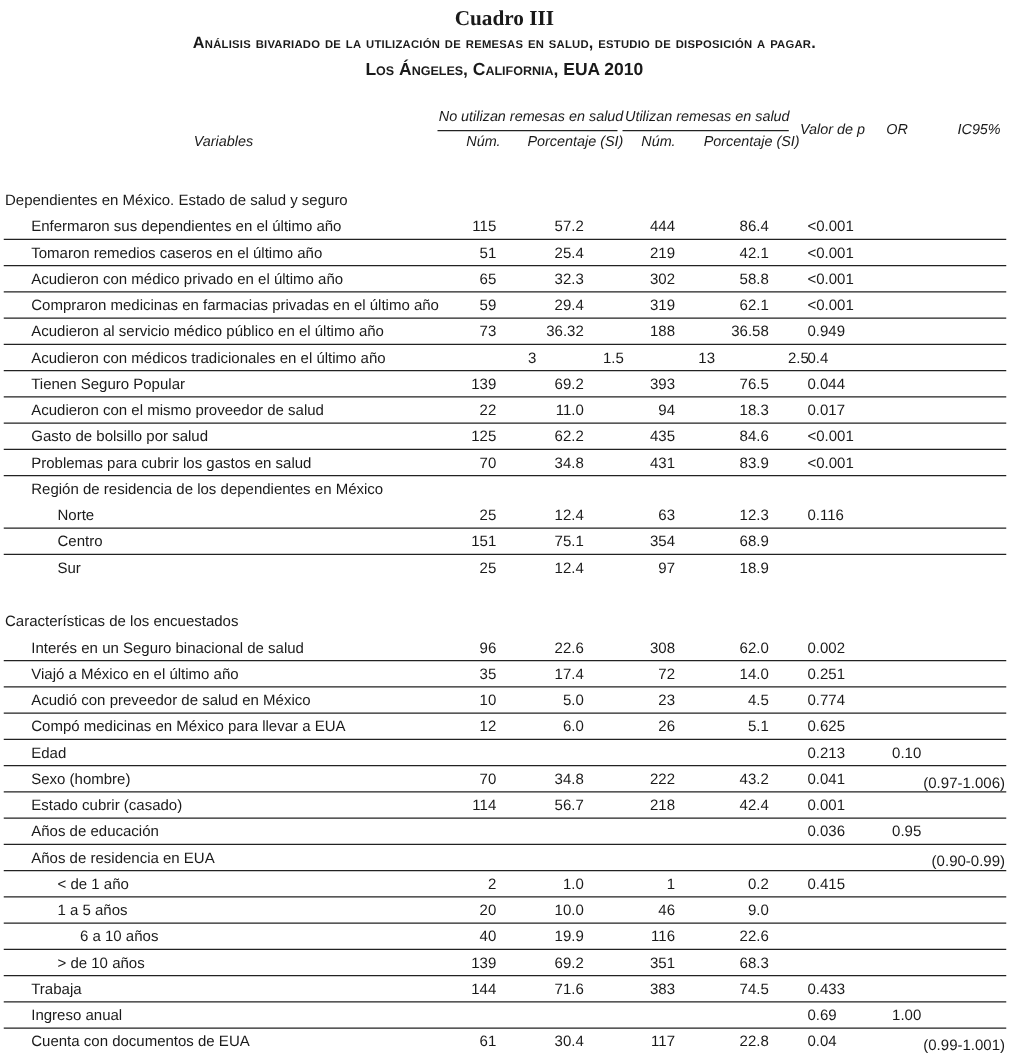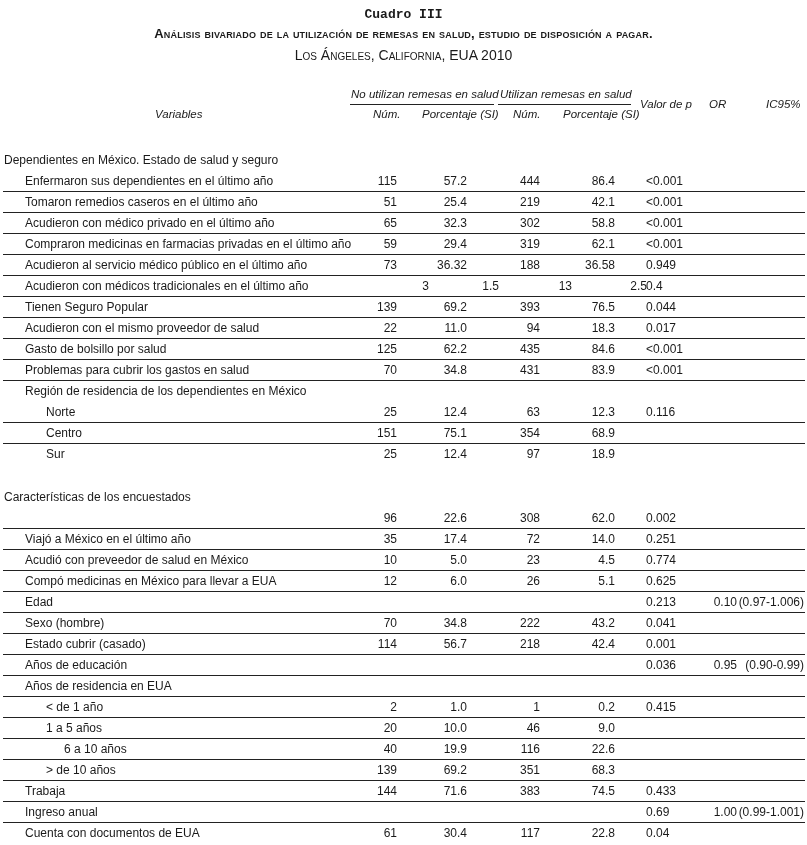--- a/index.html
+++ b/index.html
@@ -1,37 +1,37 @@
 <!DOCTYPE html>
 <html><head>
 <meta charset="utf-8">
 <style>
   html, body { margin: 0; padding: 0; background: #ffffff; }
   body {
     width: 807px; height: 845px; position: relative; overflow: hidden;
     font-family: "DejaVu Sans", sans-serif; color: #1a1a1a;
   }
   .title-block { position: absolute; left: 0; top: 6px; width: 807px; text-align: center; }
-  .t1 { font-size: 13px; font-weight: bold; line-height: 17px; font-family: Liberation Mono, monospace; }
+  .t1 { font-size: 17px; font-weight: bold; line-height: 17px; font-family: Liberation Serif, serif; }
   .t2 { font-size: 13px; font-weight: bold; line-height: 22px; font-variant: small-caps; font-family: "Liberation Sans", sans-serif; letter-spacing: 0.2px; }
-  .t3 { font-size: 14px; font-weight: normal; line-height: 20px; font-variant: small-caps; font-family: "Liberation Sans", sans-serif; }
+  .t3 { font-size: 14px; font-weight: bold; line-height: 20px; font-variant: small-caps; font-family: "Liberation Sans", sans-serif; }
 
   .hdr { position: absolute; font-style: italic; font-size: 11.5px; font-family: "Liberation Sans", sans-serif; white-space: nowrap; }
   .rule { position: absolute; height: 1px; background: #222; }
 
   .row { position: absolute; left: 0; width: 807px; height: 21px; font-size: 12px; font-family: "Liberation Sans", sans-serif; }
   .row .lbl { position: absolute; top: 3px; white-space: nowrap; }
   .row .c { position: absolute; top: 3px; white-space: nowrap; }
   .r1 { right: 410px; }  
   .r2 { right: 340px; }  
   .r3 { right: 267px; }  
   .r4 { right: 192px; }  
   .p  { left: 646px; }
   .or { right: 70px; }
-  .ic { right: 3px; }
+  .ic { right: 3px; margin-top: 24px; }
   .sep { position: absolute; left: 3px; right: 2px; height: 1px; background: #222; }
 </style>
 </head>
 <body>
 
 <div class="title-block">
   <div class="t1">Cuadro III</div>
   <div class="t2">Análisis bivariado de la utilización de remesas en salud, estudio de disposición a pagar.</div>
   <div class="t3">Los Ángeles, California, EUA 2010</div>
 </div>
@@ -202,20 +202,21 @@
       <span class="c r3">97</span>
       <span class="c r4">18.9</span>
       <span class="c p"></span>
       <span class="c or"></span>
       <span class="c ic"></span>
     </div>
     <div class="row" style="top: 487px;">
       <span class="lbl" style="left: 4px;">Características de los encuestados</span>
     </div>
     <div class="row" style="top: 508px;">
+      <span class="lbl" style="left: 25px;">Interés en un Seguro binacional de salud</span>
       <span class="c r1">96</span>
       <span class="c r2">22.6</span>
       <span class="c r3">308</span>
       <span class="c r4">62.0</span>
       <span class="c p">0.002</span>
       <span class="c or"></span>
       <span class="c ic"></span>
     </div>
     <div class="sep" style="top: 528px;"></div>
     <div class="row" style="top: 529px;">

